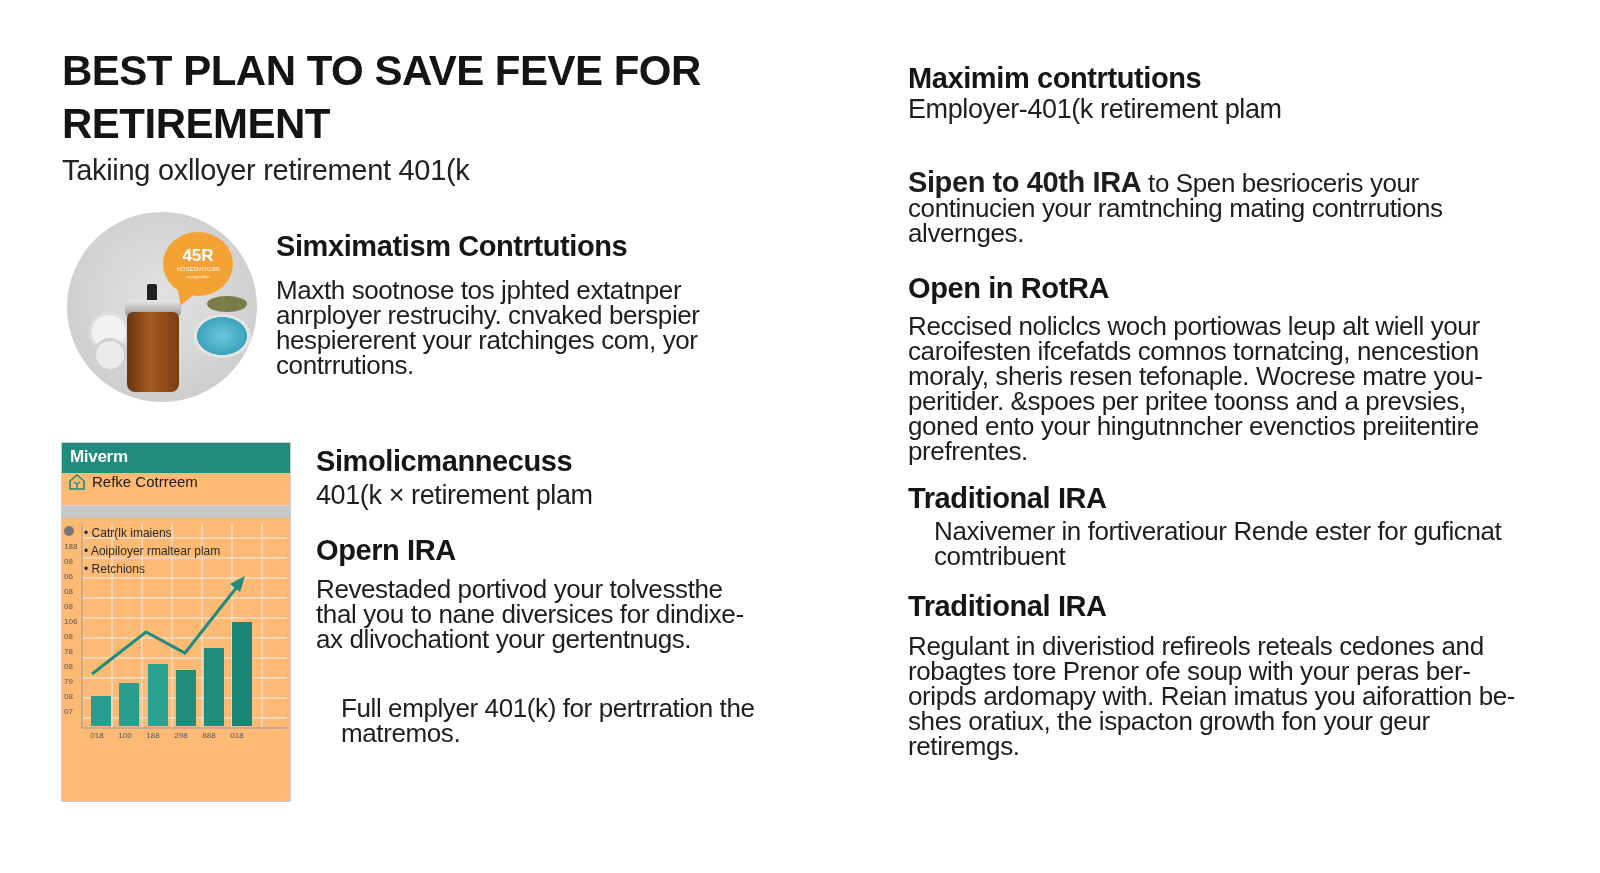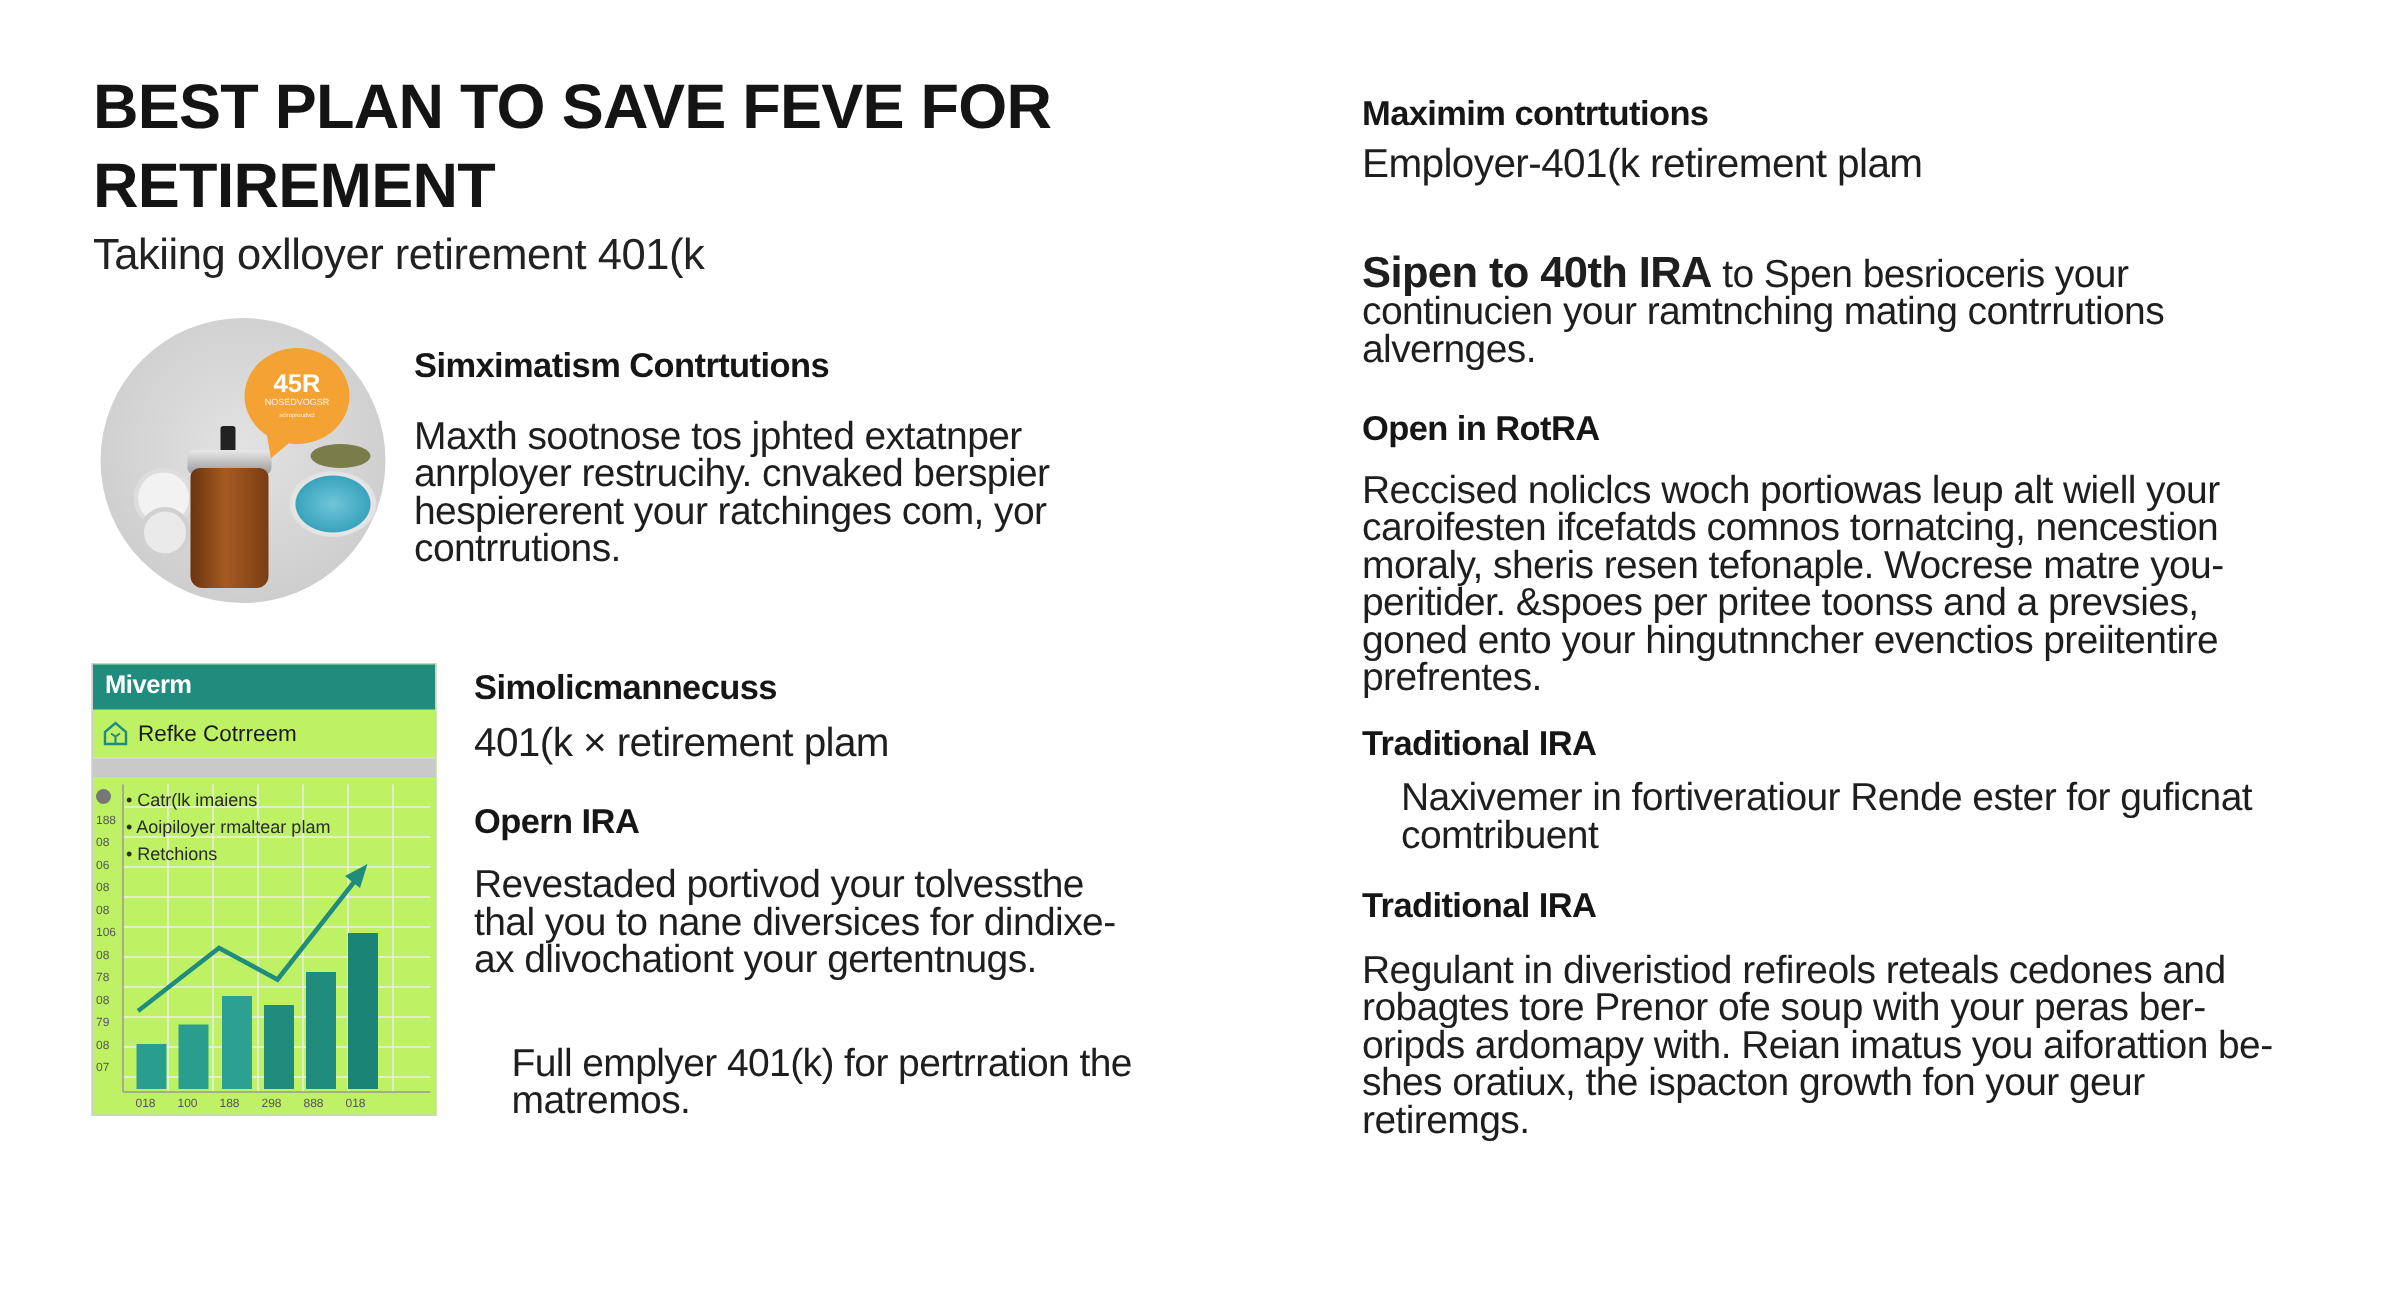--- a/index.html
+++ b/index.html
@@ -58,37 +58,37 @@
       position: absolute; left: 126px; top: 102px; width: 58px; height: 44px;
       background: radial-gradient(ellipse at center, #6fc6d8, #3aa4bd 60%, #e6e6e6 62%, #cfcfcf);
       border-radius: 50%;
     }
     .hero-image .tree {
       position: absolute; left: 140px; top: 84px; width: 40px; height: 16px;
       background: #7a7c4a; border-radius: 50%;
     }
 
     .section-heading {
-      position: absolute; font-size: 23px; font-weight: 700; color: #161616; letter-spacing: -0.4px;
+      position: absolute; font-size: 29px; font-weight: 700; color: #161616; letter-spacing: -0.4px;
     }
     .section-body {
       position: absolute; font-size: 26px; font-weight: 400; color: #1e1e1e; line-height: 25px; letter-spacing: -0.4px;
     }
 
     
     .chart-card {
-      position: absolute; left: 61px; top: 442px; width: 230px; height: 302px;
-      border: 1px solid #cfcfcf; background: #bef264;
+      position: absolute; left: 61px; top: 442px; width: 230px; height: 360px;
+      border: 1px solid #cfcfcf; background: #fdba74;
     }
     .chart-card .card-header {
       height: 30px; background: #1f8c7e; color: #fff; font-size: 17px; font-weight: 700;
       padding: 4px 8px; letter-spacing: -0.3px;
     }
     .chart-card .card-subheader {
-      height: 33px; display: flex; align-items: center; padding: 0 6px; gap: 6px;
+      height: 33px; display: flex; padding: 0 6px; gap: 6px;
       font-size: 15px; color: #1a1a1a; border-bottom: 1px solid #d6d6d6;
     }
     .chart-card .card-band { height: 12px; background: #c9c9c9; }
     .chart-card .chart-area { position: relative; height: 224px; }
     .chart-svg { position: absolute; left: 0; top: 0; }
     .legend { position: absolute; left: 22px; top: 6px; font-size: 12px; line-height: 18px; color: #2a2a2a; }
     .legend div::before { content: "• "; }
     .y-ticks { position: absolute; left: 2px; top: 6px; font-size: 8px; color: #555; line-height: 15px; }
     .x-ticks { position: absolute; left: 28px; bottom: 2px; display: flex; gap: 14px; font-size: 8px; color: #555; }
     .x-ticks span { width: 14px; text-align: center; }

